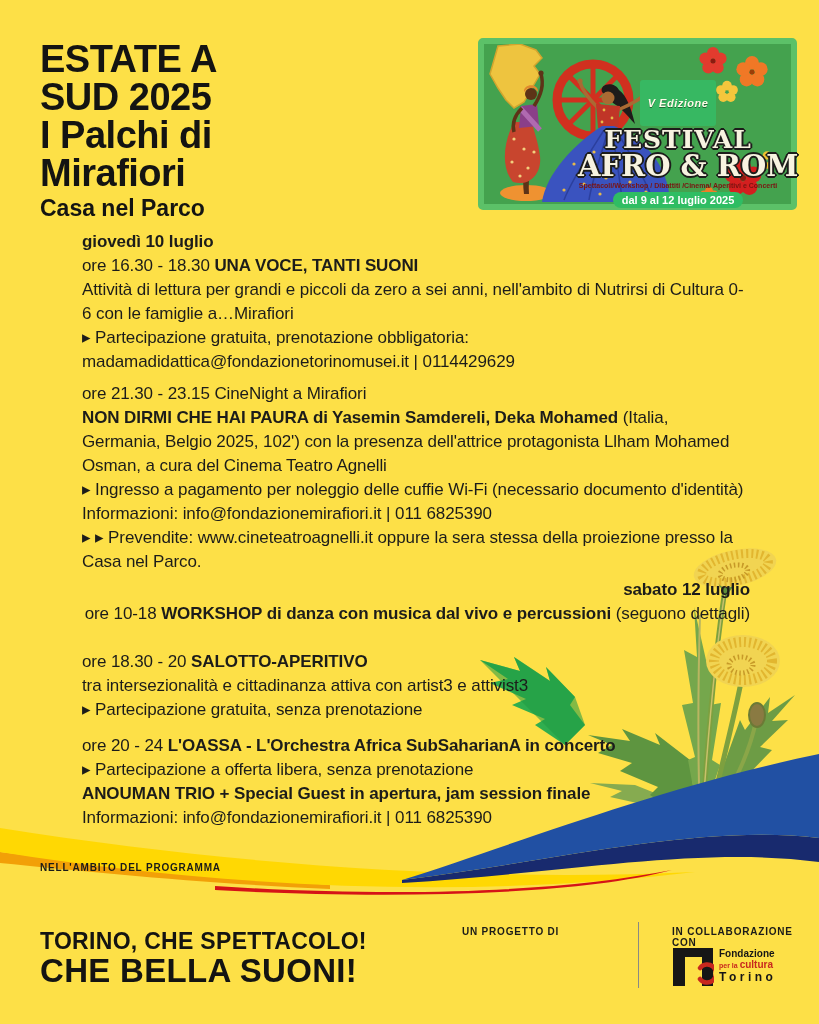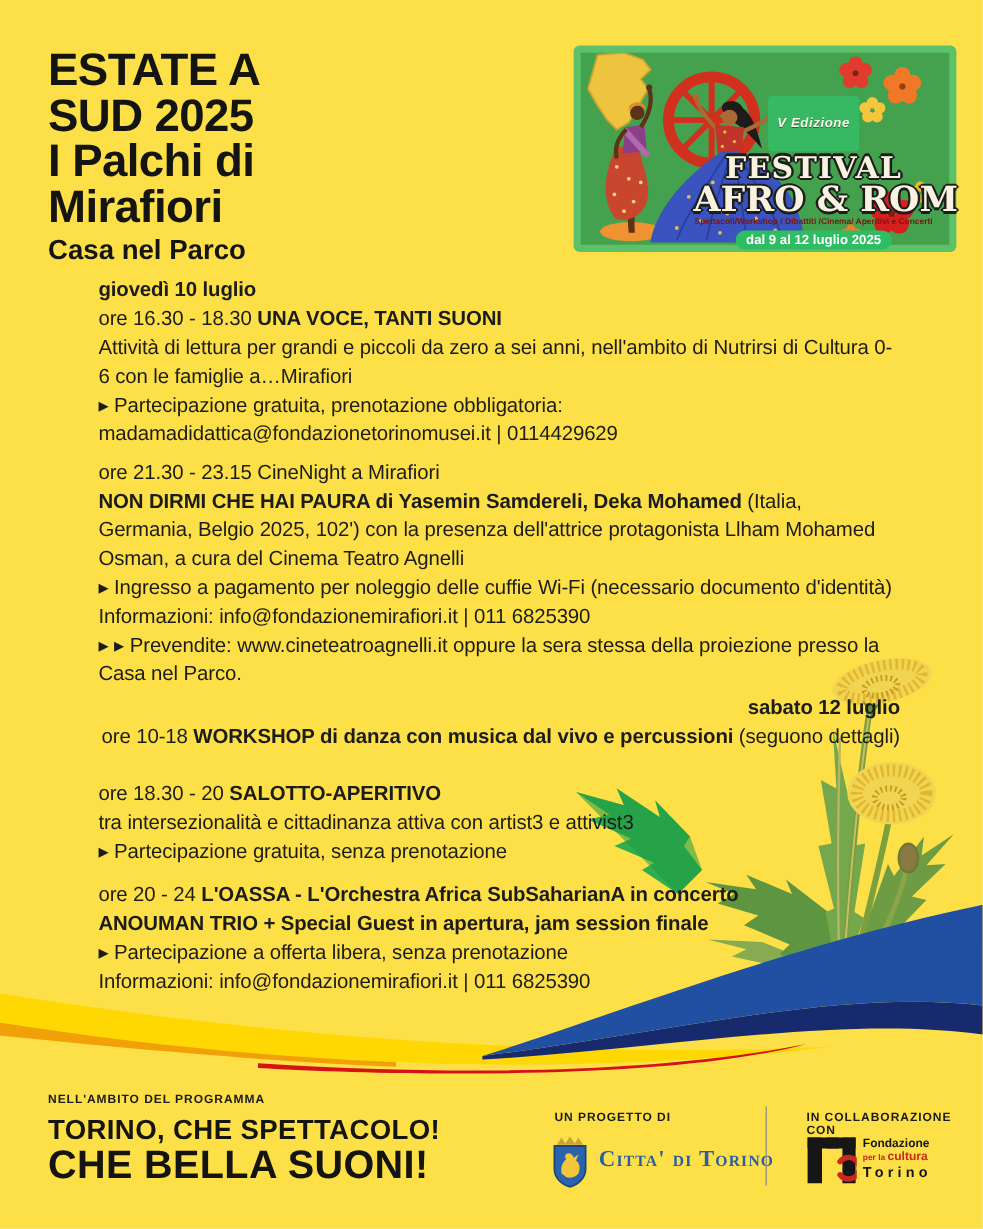--- a/index.html
+++ b/index.html
@@ -40,21 +40,21 @@
   .sec-a{top:230px;} .sec-b{top:382px;} .sec-c{top:578px;text-align:right;} .sec-d{top:650px;} .sec-e{top:734px;}
 
   
   .dandelion{position:absolute;left:450px;top:545px;z-index:1;}
 
   
   .waves{position:absolute;left:0;top:740px;z-index:3;pointer-events:none;}
 
   
   .footer-label{font-size:10px;font-weight:700;letter-spacing:0.8px;color:#1b1b19;}
-  .program-label{position:absolute;left:40px;top:911px;z-index:4;}
+  .program-label{position:absolute;left:40px;top:862px;z-index:4;}
   .program-title1{position:absolute;left:40px;top:928px;font-size:23px;font-weight:800;
                   letter-spacing:0.3px;color:#141412;z-index:4;}
   .program-title2{position:absolute;left:40px;top:952px;font-size:33px;font-weight:800;
                   letter-spacing:0.3px;color:#141412;z-index:4;}
   .project-label{position:absolute;left:462px;top:926px;z-index:4;}
   .collab-label{position:absolute;left:672px;top:926px;z-index:4;}
   .city-logo{position:absolute;left:458px;top:944px;display:flex;align-items:center;z-index:4;}
   .city-name{font-family:"Liberation Serif","DejaVu Serif",serif;font-variant:small-caps;
              font-size:19px;font-weight:700;letter-spacing:1px;color:#2a5da5;margin-left:7px;}
   .logo-divider{position:absolute;left:638px;top:922px;width:1px;height:66px;background:#8a8a84;z-index:4;}
@@ -246,46 +246,38 @@
   </div>
 
   <div class="events sec-d">
     <p><span>ore 18.30 - 20 </span><b>SALOTTO-APERITIVO</b></p>
     <p>tra intersezionalità e cittadinanza attiva con artist3 e attivist3</p>
     <p>▸ Partecipazione gratuita, senza prenotazione</p>
   </div>
 
   <div class="events sec-e">
     <p><span>ore 20 - 24 </span><b>L'OASSA - L'Orchestra Africa SubSaharianA in concerto</b></p>
+    <p>▸ Partecipazione a offerta libera, senza prenotazione</p>
     <p><b>ANOUMAN TRIO + Special Guest in apertura, jam session finale</b></p>
-    <p>▸ Partecipazione a offerta libera, senza prenotazione</p>
     <p>Informazioni: info@fondazionemirafiori.it | 011 6825390</p>
   </div>
 
   <svg class="waves" width="819" height="184" viewBox="0 0 819 184">
     <path d="M0,112 C110,126 230,138 330,145 L330,149 C210,144 90,132 0,123 Z" fill="#f2a007"></path>
     <path d="M0,88 C240,126 480,142 695,132 C480,158 240,150 0,112 Z" fill="#ffd803"></path>
     <path d="M215,146 C400,158 560,152 672,130 C560,160 340,157 215,150 Z" fill="#d51317"></path>
     <path d="M402,140 C560,120 700,84 819,98 L819,122 C700,106 565,133 402,143 Z" fill="#182a6e"></path>
     <path d="M819,14 C655,48 505,108 402,140 C560,120 700,84 819,98 Z" fill="#2150a3"></path>
   </svg>
 
   <div class="footer-label program-label">NELL'AMBITO DEL PROGRAMMA</div>
   <div class="program-title1">TORINO, CHE SPETTACOLO!</div>
   <div class="program-title2">CHE BELLA SUONI!</div>
 
   <div class="footer-label project-label">UN PROGETTO DI</div>
-  <div class="city-logo">
-    <svg width="34" height="46" viewBox="0 0 34 46">
-      <path d="M6,10 L10,4 L13,9 L17,3 L21,9 L24,4 L28,10 Z" fill="#caa23a"></path>
-      <path d="M4,11 L30,11 L30,30 C30,38 24,43 17,45 C10,43 4,38 4,30 Z" fill="#2a63ad" stroke="#1c4679" stroke-width="1.5"></path>
-      <path d="M10,34 C9,28 11,24 14,22 C12,20 13,17 16,17 C18,17 20,19 20,21 L24,18 L22,23 C25,25 26,29 24,34 C22,37 18,38 14,37 Z" fill="#f3c73c"></path>
-    </svg>
-    <span class="city-name">Citta' di Torino</span>
-  </div>
 
   <div class="logo-divider"></div>
 
   <div class="footer-label collab-label">IN COLLABORAZIONE CON</div>
   <div class="fct-logo">
     <svg width="42" height="44" viewBox="0 0 42 44">
       <path d="M1,4 L13,4 L13,42 L1,42 Z" fill="#161616"></path>
       <path d="M1,4 L27,4 L27,13 L1,13 Z" fill="#161616"></path>
       <path d="M30,4 L41,4 L41,42 L30,42 Z" fill="#161616"></path>
       <path d="M17,4 L41,4 L41,13 L17,13 Z" fill="#161616"></path>

